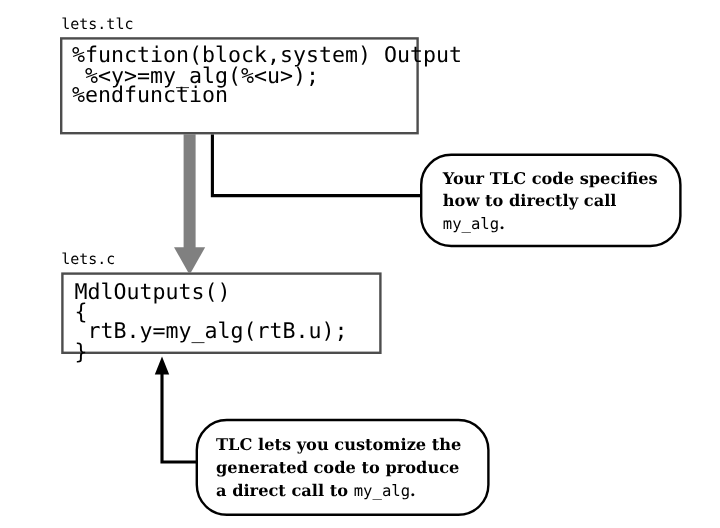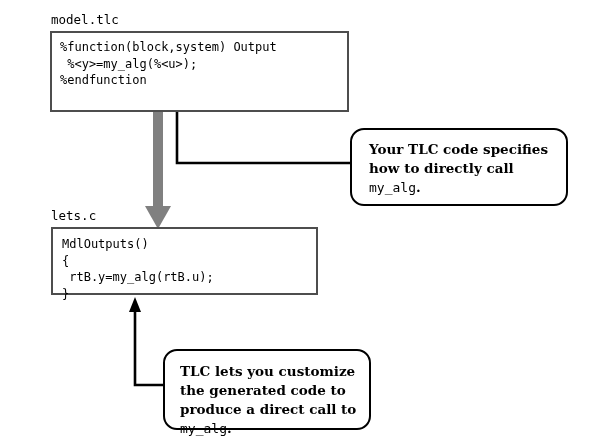--- a/index.html
+++ b/index.html
@@ -53,58 +53,58 @@
   }
   #box-model {
     left: 51px;
     top: 227px;
     width: 267px;
     height: 68px;
   }
   .code-text {
     position: absolute;
     font-family: "DejaVu Sans Mono", "Liberation Mono", monospace;
-    font-size: 12px;
+    font-size: 18px;
     line-height: 16.5px;
     color: #000000;
     white-space: pre;
     margin: 0;
   }
   #code-sfcn {
     left: 8px;
     top: 6px;
   }
   #code-model {
     left: 9px;
     top: 7px;
   }
 
   
   .callout {
     position: absolute;
     box-sizing: border-box;
     border: 2px solid #000000;
     background: #ffffff;
-    border-radius: 14px;
+    border-radius: 26px;
     font-family: "DejaVu Serif", "Liberation Serif", serif;
     font-weight: bold;
     font-size: 13.5px;
     line-height: 19px;
     color: #000000;
   }
   #callout-top {
     left: 350px;
     top: 128px;
     width: 218px;
     height: 78px;
   }
   #callout-bottom {
     left: 163px;
     top: 349px;
-    width: 208px;
+    width: 245px;
     height: 81px;
   }
   .callout-text {
     position: absolute;
     left: 17px;
     top: 10px;
     right: 10px;
     white-space: pre-wrap;
   }
   #callout-bottom .callout-text {
@@ -134,21 +134,21 @@
       <polygon points="171,88 183,88 177,74" fill="#000000"></polygon>
     </g>
 
     <g>
       <path d="M 165 385 L 135 385 L 135 310" fill="none" stroke="#000000" stroke-width="2.6"></path>
       <polygon points="129,312 141,312 135,297" fill="#000000"></polygon>
     </g>
 
   </svg>
 
-  <div class="file-label" id="label-sfcn">model.tlc</div>
+  <div class="file-label" id="label-sfcn">lets.tlc</div>
 
   <div class="code-box" id="box-sfcn">
     <pre class="code-text" id="code-sfcn">%function(block,system) Output
  %&lt;y&gt;=my_alg(%&lt;u&gt;);
 %endfunction</pre>
   </div>
 
   <div class="file-label" id="label-model">lets.c</div>
 
   <div class="code-box" id="box-model">

